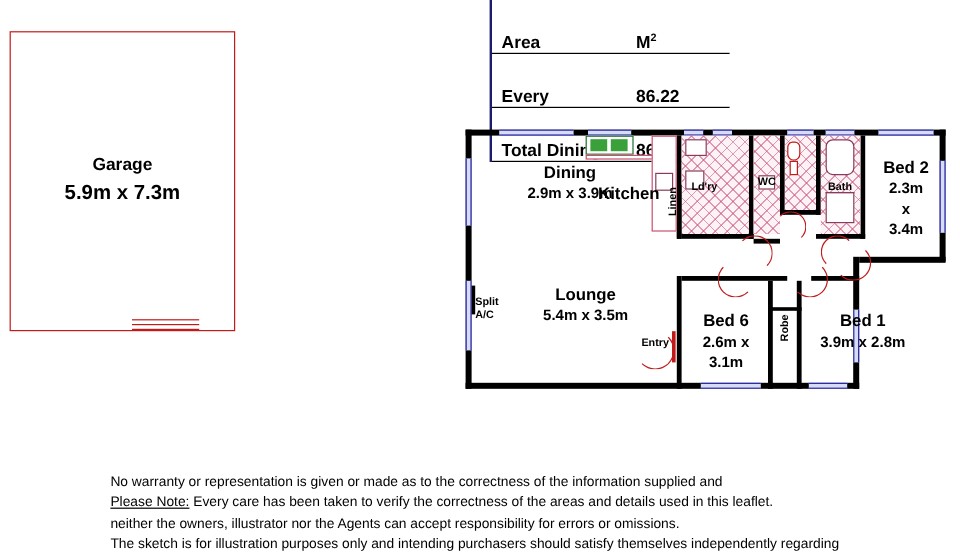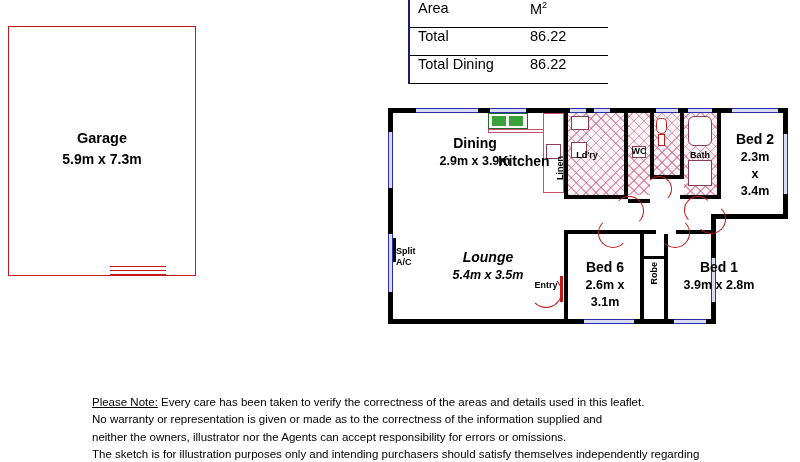--- a/index.html
+++ b/index.html
@@ -25,25 +25,25 @@
 
   
   #area-table {
     left: 408px;
     top: 0px;
     width: 200px;
     border-left: 2px solid #1c1c6e;
     box-sizing: border-box;
   }
   .area-row {
-    height: 28px;
+    height: 45px;
     border-bottom: 1.5px solid #000;
     display: flex;
-    align-items: flex-start;
-    font-weight: normal;
+    align-items: flex-end;
+    font-weight: bold;
     font-size: 14.5px;
     padding-left: 8px;
     box-sizing: border-box;
   }
   .area-row .lab { flex: 0 0 112px; }
   .area-row .val { text-align: left; }
   .sup {
     font-size: 9px;
     vertical-align: super;
   }
@@ -59,21 +59,21 @@
     background: #fff;
   }
   #garage-label {
     left: 8px;
     top: 128px;
     width: 188px;
     text-align: center;
     line-height: 1.45;
   }
   #garage-label .t { font-weight: bold; font-size: 14.5px; }
-  #garage-label .d { font-weight: bold; font-size: 14px; }
+  #garage-label .d { font-weight: bold; font-size: 17px; }
   #garage-door {
     left: 110px;
     top: 266px;
     width: 56px;
     height: 8px;
   }
   #garage-door .bar {
     position: absolute;
     left: 0; width: 56px; height: 0;
     border-top: 1.4px solid #c01a1a;
@@ -180,21 +180,21 @@
 <body>
 
 <div class="stage">
 
   <div class="abs" id="area-table">
     <div class="area-row">
       <span class="lab">Area</span>
       <span class="val"><span>M</span><span class="sup">2</span></span>
     </div>
     <div class="area-row">
-      <span class="lab">Total</span>
+      <span class="lab">Every</span>
       <span class="val">86.22</span>
     </div>
     <div class="area-row">
       <span class="lab">Total Dining</span>
       <span class="val">86.22</span>
     </div>
   </div>
 
   <div class="abs" id="garage-box"></div>
   <div class="abs" id="garage-label">
@@ -295,21 +295,21 @@
 
     <div class="rlabel" style="left:22px; top:26px; width:130px;">
       <div class="name">Dining</div>
       <div class="dim">2.9m x 3.9m</div>
     </div>
 
     <div class="rlabel" style="left:96px; top:44px; width:80px;">
       <div class="name">Kitchen</div>
     </div>
 
-    <div class="rlabel" style="left:30px; top:140px; width:140px;font-style:italic;">
+    <div class="rlabel" style="left:30px; top:128px; width:140px;">
       <div class="name">Lounge</div>
       <div class="dim">5.4m x 3.5m</div>
     </div>
 
     <div class="rlabel" style="left:336px; top:22px; width:62px;">
       <div class="name">Bed 2</div>
       <div class="dim">2.3m</div>
       <div class="dim">x</div>
       <div class="dim">3.4m</div>
     </div>
@@ -330,20 +330,20 @@
     <div class="vert-label" style="left:167px; top:48px;">Linen</div>
     <div class="vert-label" style="left:261px; top:154px;">Robe</div>
     <div class="small-label" style="left:140px; top:172px; width:36px;">Entry</div>
     <div class="small-label" style="left:8px; top:138px; width:34px; text-align:left;">
       <div>Split</div>
       <div>A/C</div>
     </div>
   </div>
 
   <div class="abs" id="disclaimer">
+    <div>No warranty or representation is given or made as to the correctness of the information supplied and</div>
     <div><span class="lead">Please Note:</span><span>  Every care has been taken to verify the correctness of the areas and details used in this leaflet.</span></div>
-    <div>No warranty or representation is given or made as to the correctness of the information supplied and</div>
     <div>neither the owners, illustrator nor the Agents can accept responsibility for errors or omissions.</div>
     <div>The sketch is for illustration purposes only and intending purchasers should satisfy themselves independently regarding</div>
 
   </div>
 
 </div>
 
 </body></html>

